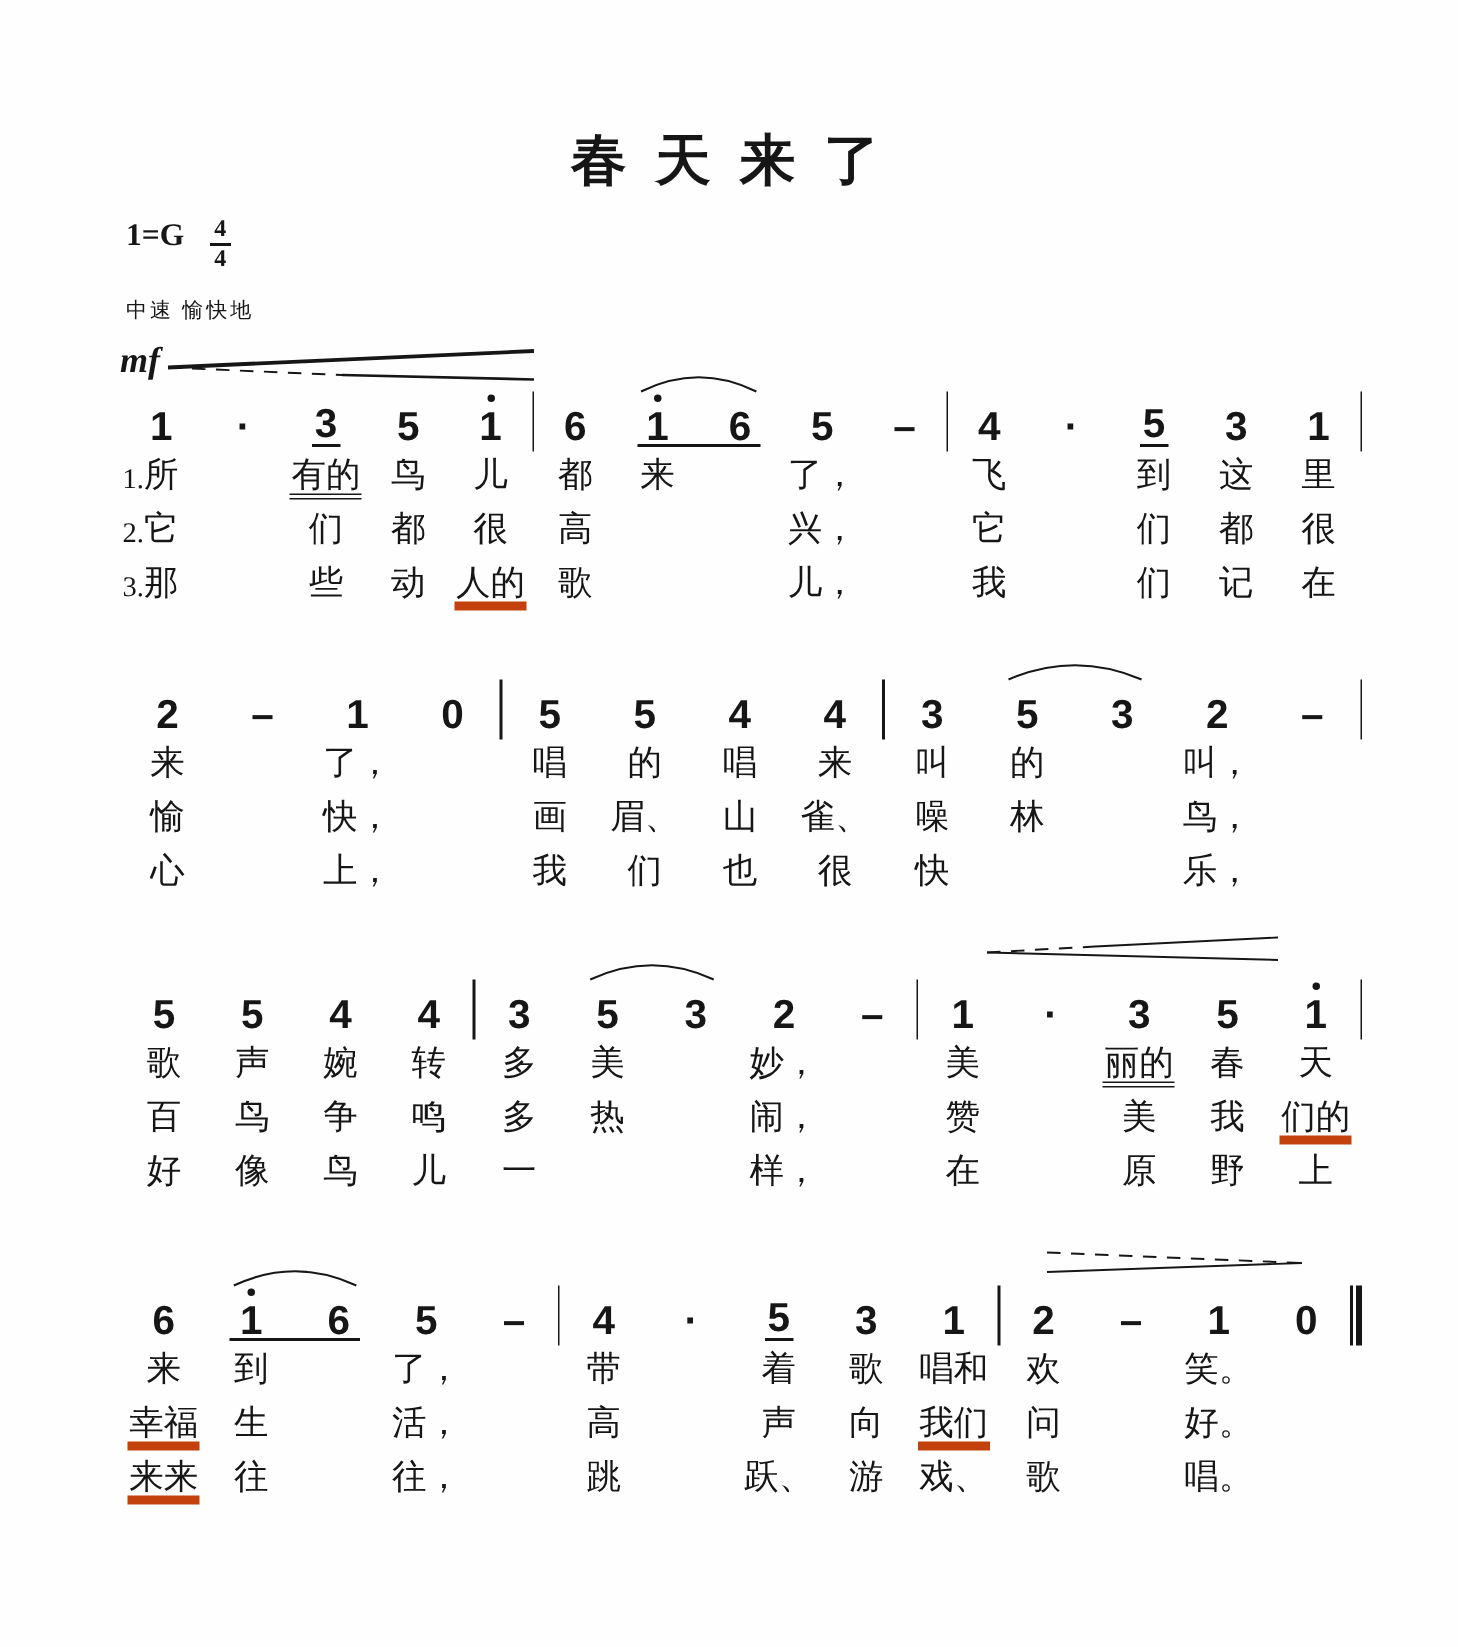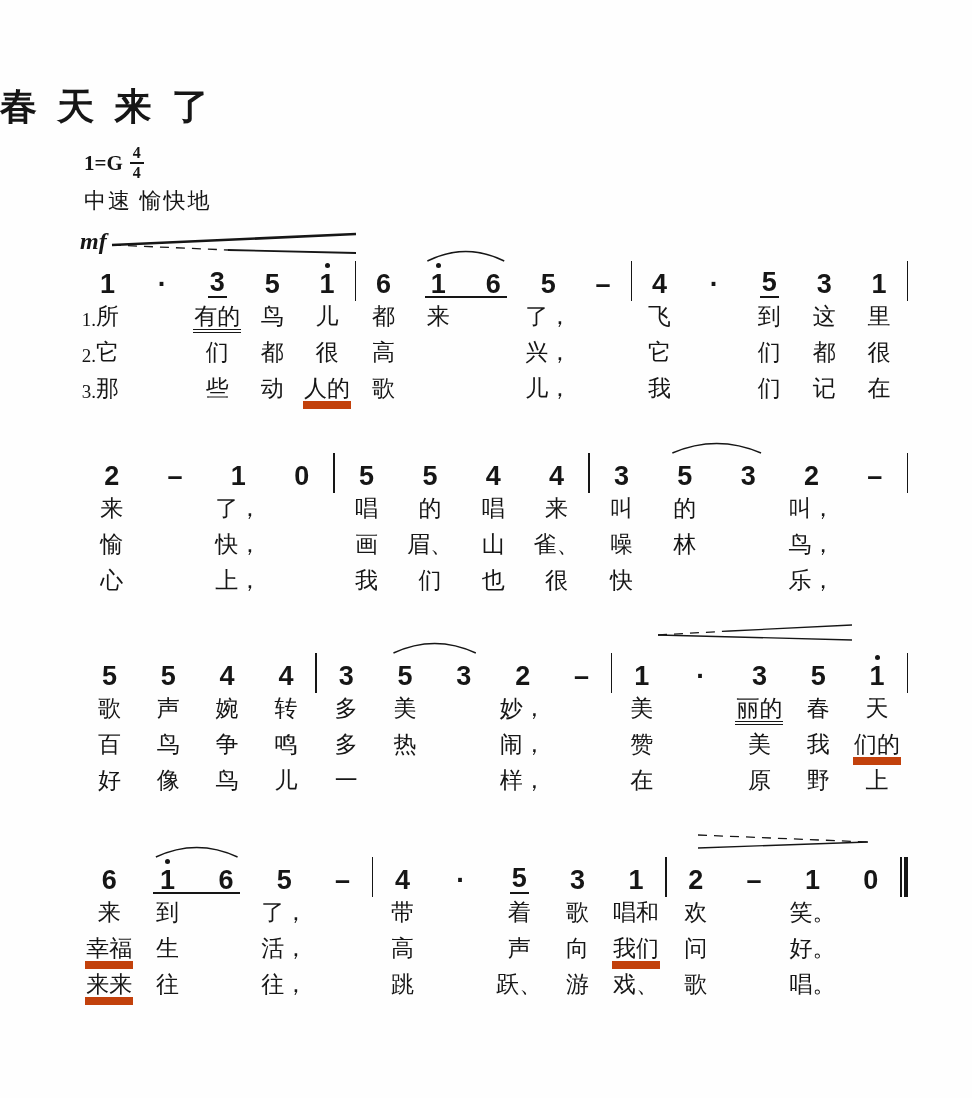--- a/index.html
+++ b/index.html
@@ -1,46 +1,46 @@
 <!DOCTYPE html>
 <html><head>
 <meta charset="utf-8">
 <style>
   html,body{margin:0;padding:0;background:#e8e8e8}
   .sheet{position:relative;width:972px;height:1098px;background:#fefefe;color:#161616;
          font-family:"Liberation Serif",serif;overflow:hidden;margin:0 auto}
-  .title{position:absolute;top:82px;left:0;width:100%;text-align:left;
-         font-family:Liberation Sans, sans-serif;font-weight:bold;font-size:37px;letter-spacing:5px}
+  .title{position:absolute;top:82px;left:0;width:100%;text-align:center;
+         font-family:Liberation Serif, serif;font-weight:bold;font-size:37px;letter-spacing:5px}
   .meta-left{position:absolute;left:84px;top:144px}
-  .keyrow{display:flex;align-items:center;gap:7px;font-size:21px;font-weight:bold}
+  .keyrow{display:flex;gap:17px;font-size:21px;font-weight:bold}
   .frac{display:inline-flex;flex-direction:column;align-items:center;font-size:16px;line-height:1.15;font-weight:bold;
         font-family:"Liberation Serif",serif}
   .frac .num{border-bottom:2px solid #161616;padding:0 3px}
-  .tempo{margin-top:3px;font-size:22px;letter-spacing:2px}
+  .tempo{margin-top:15px;font-size:14px;letter-spacing:2px}
   .meta-right{position:absolute;right:72px;top:146px;font-size:18px;text-align:right;line-height:2.15;letter-spacing:1px}
   .system{position:absolute;left:80px;width:828px}
   .mf{position:absolute;left:0;top:-28px;font-style:italic;font-weight:bold;font-size:24px;
       font-family:"Liberation Serif",serif}
   .hairpin{position:absolute}
   .line{display:flex;align-items:flex-start}
   .measure{position:relative;display:flex;flex-basis:0;min-width:0}
   .col{flex:1 1 0;display:flex;flex-direction:column;align-items:center;min-width:0}
   .note{height:42px;display:flex;flex-direction:column;align-items:center;justify-content:flex-end;
         font-family:"Liberation Sans",sans-serif;font-weight:bold;font-size:27px;line-height:1}
   .odot{width:5px;height:5px;border-radius:50%;background:#161616;margin-bottom:3px}
   .nspan{padding:0 2px}
   .note.u1 .nspan{border-bottom:2.2px solid #161616}
   .bar{width:1.5px;height:40px;background:#161616;margin-top:5px}
   .bar-final{width:8px;height:40px;margin-top:5px;border-left:2px solid #161616;border-right:4px solid #161616;box-sizing:border-box}
   .beam{position:absolute;height:2px;background:#161616;top:40px}
   .slur{position:absolute;left:0;top:-15px;width:100%;height:22px;overflow:visible}
   .lyric{height:36px;display:flex;align-items:center;justify-content:center;font-size:23px;white-space:nowrap}
   .vwrap{position:relative;display:inline-block}
   .vnum{position:absolute;right:100%;bottom:1px;font-size:19px}
-  .u-1{border-bottom:8px solid #c2410c;padding:0 1px}
+  .u-1{border-bottom:6px solid #c2410c;padding:0 1px}
   .u-2{border-bottom:4px double #161616;padding:0 1px}
 </style>
 </head>
 <body>
 
 <div class="sheet">
   <div class="title">春 天 来 了</div>
 
   <div class="meta-left">
     <div class="keyrow">

